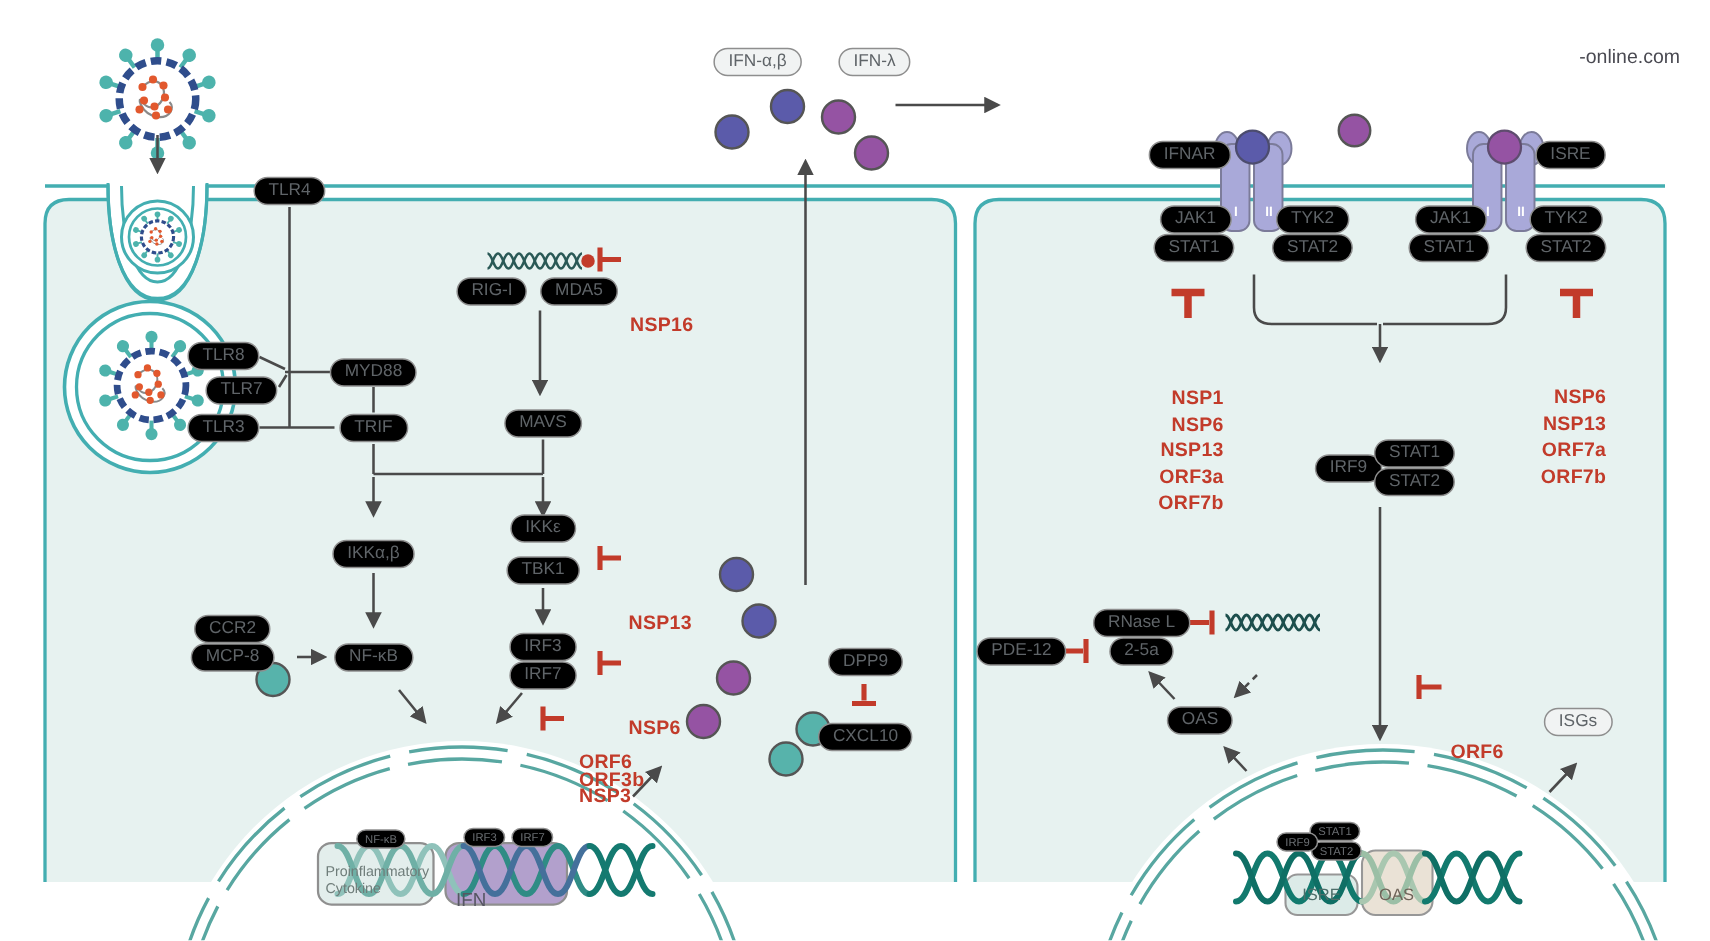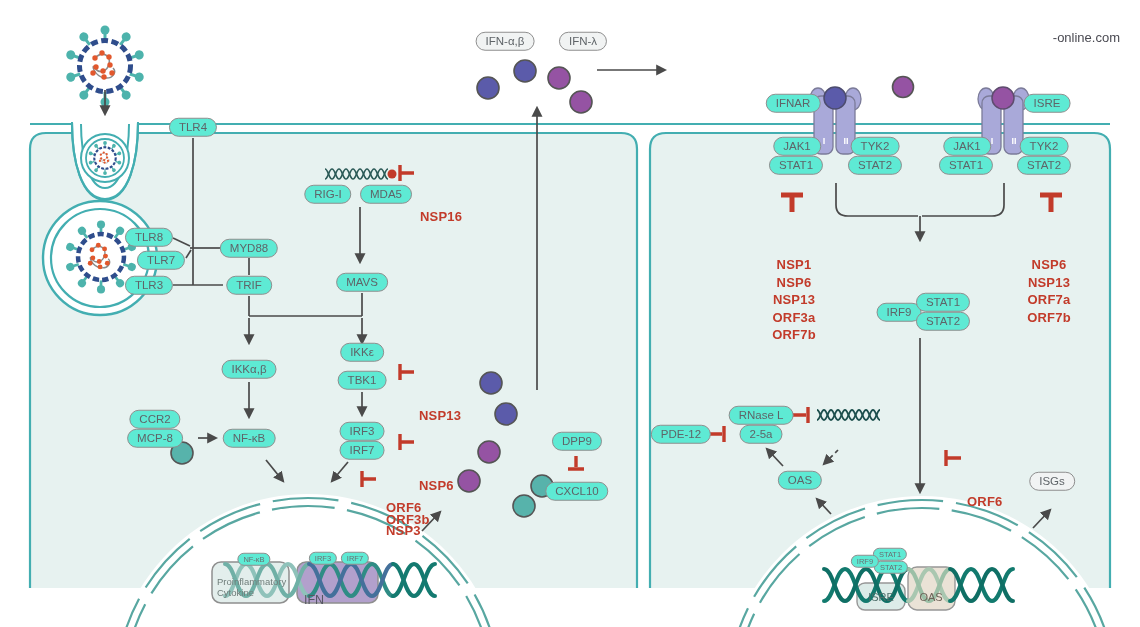--- a/index.html
+++ b/index.html
@@ -2,28 +2,28 @@
 <html><head>
 <meta charset="utf-8">
 <style>
   html,body{margin:0;padding:0;background:#fff;}
   .stage{position:relative;width:1140px;height:627px;background:#ffffff;
          font-family:"Liberation Sans",sans-serif;overflow:hidden;}
   .stage svg.canvas{position:absolute;left:0;top:0;}
   .ln{stroke:#4a4a4a;stroke-width:1.7;fill:none;}
   .rb{stroke:#c23b2a;stroke-width:3.4;fill:none;}
   .rbT{stroke:#c23b2a;stroke-width:5;fill:none;}
-  .pill{position:absolute;transform:translate(-50%,-50%);background:#5eead4;
+  .pill{position:absolute;transform:translate(-50%,-50%);background:#000000;
         border:1.5px solid #8e8e8e;border-radius:12px;padding:2.5px 9px;
         font-size:11.5px;color:#5f6468;white-space:nowrap;line-height:1;z-index:5;}
   .pill.tint{background:#f1f3f3;}
   .pill.sm{font-size:7.5px;padding:1.5px 5px;border-width:1px;border-radius:8px;color:#6a6e72;z-index:6;}
   .vp{position:absolute;color:#c23b2a;font-size:13px;font-weight:bold;
       transform:translate(0,-50%);white-space:nowrap;z-index:5;letter-spacing:.2px;margin-top:43px;}
-  .vp.c{transform:translate(-50%,-50%);text-align:center;}
+  .vp.c{transform:translate(-50%,-50%);text-align:right;}
   .vp.tight span{display:block;line-height:11.5px;}
   .vp.list span{display:block;line-height:17.6px;}
   .genelabel{position:absolute;color:#6f7d7a;font-size:9.5px;line-height:10.5px;z-index:6;}
   .ifnlabel{position:absolute;color:#565662;font-size:12.5px;z-index:6;margin-top:10px;}
   .boxlabel{position:absolute;transform:translate(-50%,-50%);font-size:11px;z-index:6;}
   .boxlabel.isre{color:#4e6e6a;}
   .boxlabel.oas{color:#6e6358;}
   .logo{position:absolute;left:948px;top:28px;width:172px;height:52px;z-index:7;}
   .logo .brand{position:absolute;left:4px;top:16px;font-size:26px;color:#5fbdbe;letter-spacing:.5px;}
   .logo .domain{position:absolute;right:0px;top:2px;font-size:13px;color:#4a4a52;}

